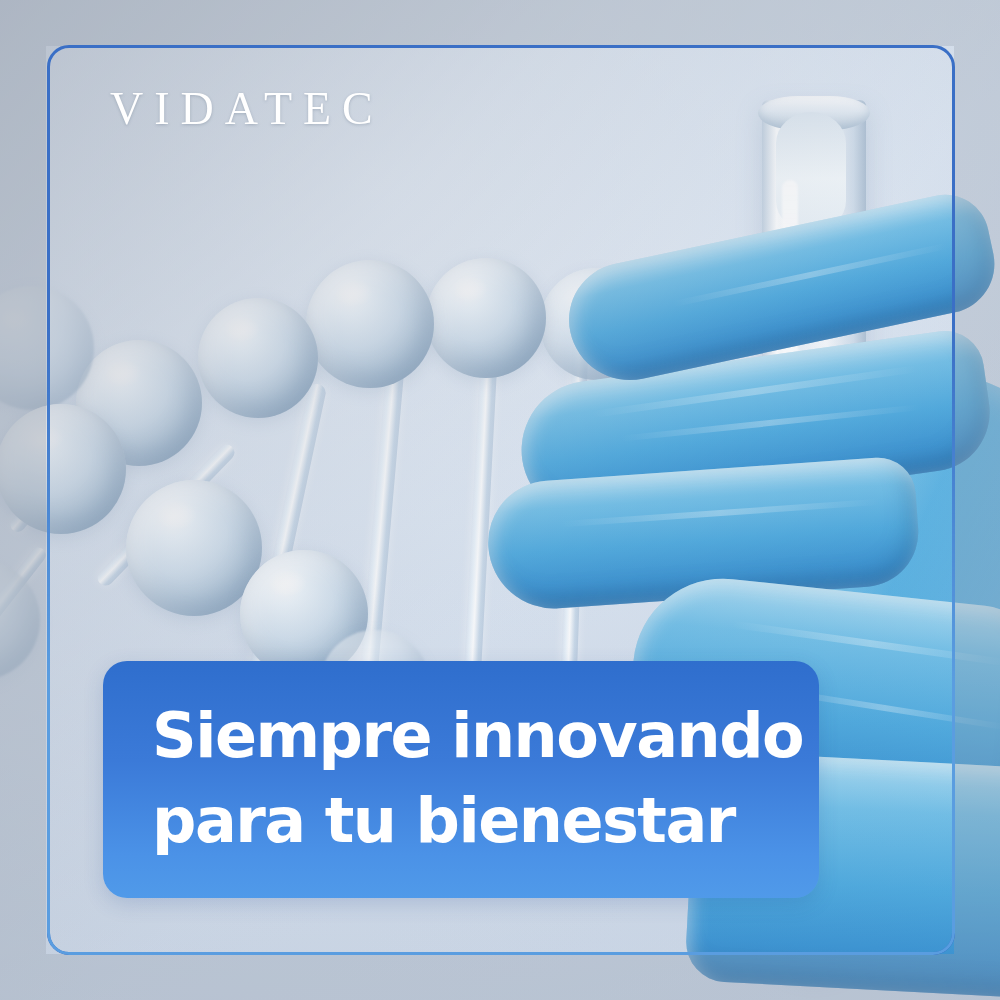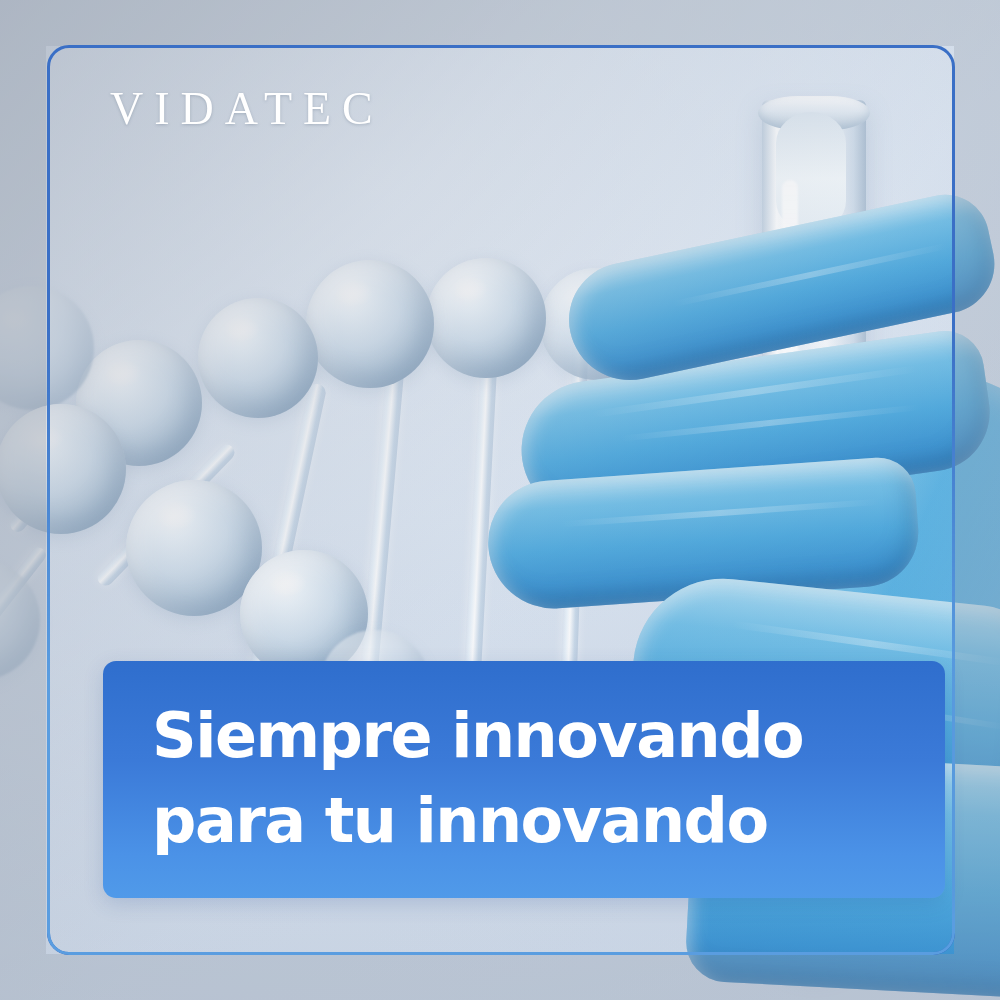--- a/index.html
+++ b/index.html
@@ -234,23 +234,23 @@
     white-space: nowrap;
     margin-top: 8px;
     text-shadow: 0 1px 3px rgba(90,105,125,0.35);
   }
 
   
   .banner {
     position: absolute;
     left: 103px;
     top: 661px;
-    width: 842px;
+    width: 716px;
     height: 237px;
-    border-radius: 13px;
+    border-radius: 24px;
     background: linear-gradient(180deg, #2f6ecd 0%, #3b7ad8 42%, #4b92e7 82%, #509ae9 100%);
     box-shadow: 0 6px 20px rgba(40,80,150,0.18);
   }
   .banner-text {
     position: absolute;
     left: 49px;
     top: 32px;
     color: #ffffff;
     font-family: "DejaVu Sans", "Liberation Sans", sans-serif;
     font-weight: bold;
@@ -325,17 +325,17 @@
   <div class="frame"></div>
   <div class="frame-lower"></div>
 
   <div class="logo">
     <div class="logo-word">VIDATEC</div>
   </div>
 
   <div class="banner">
     <div class="banner-text">
       <span class="banner-line">Siempre innovando</span>
-      <span class="banner-line">para tu innovando</span>
+      <span class="banner-line">para tu bienestar</span>
     </div>
   </div>
 
 </div>
 
 </body></html>

